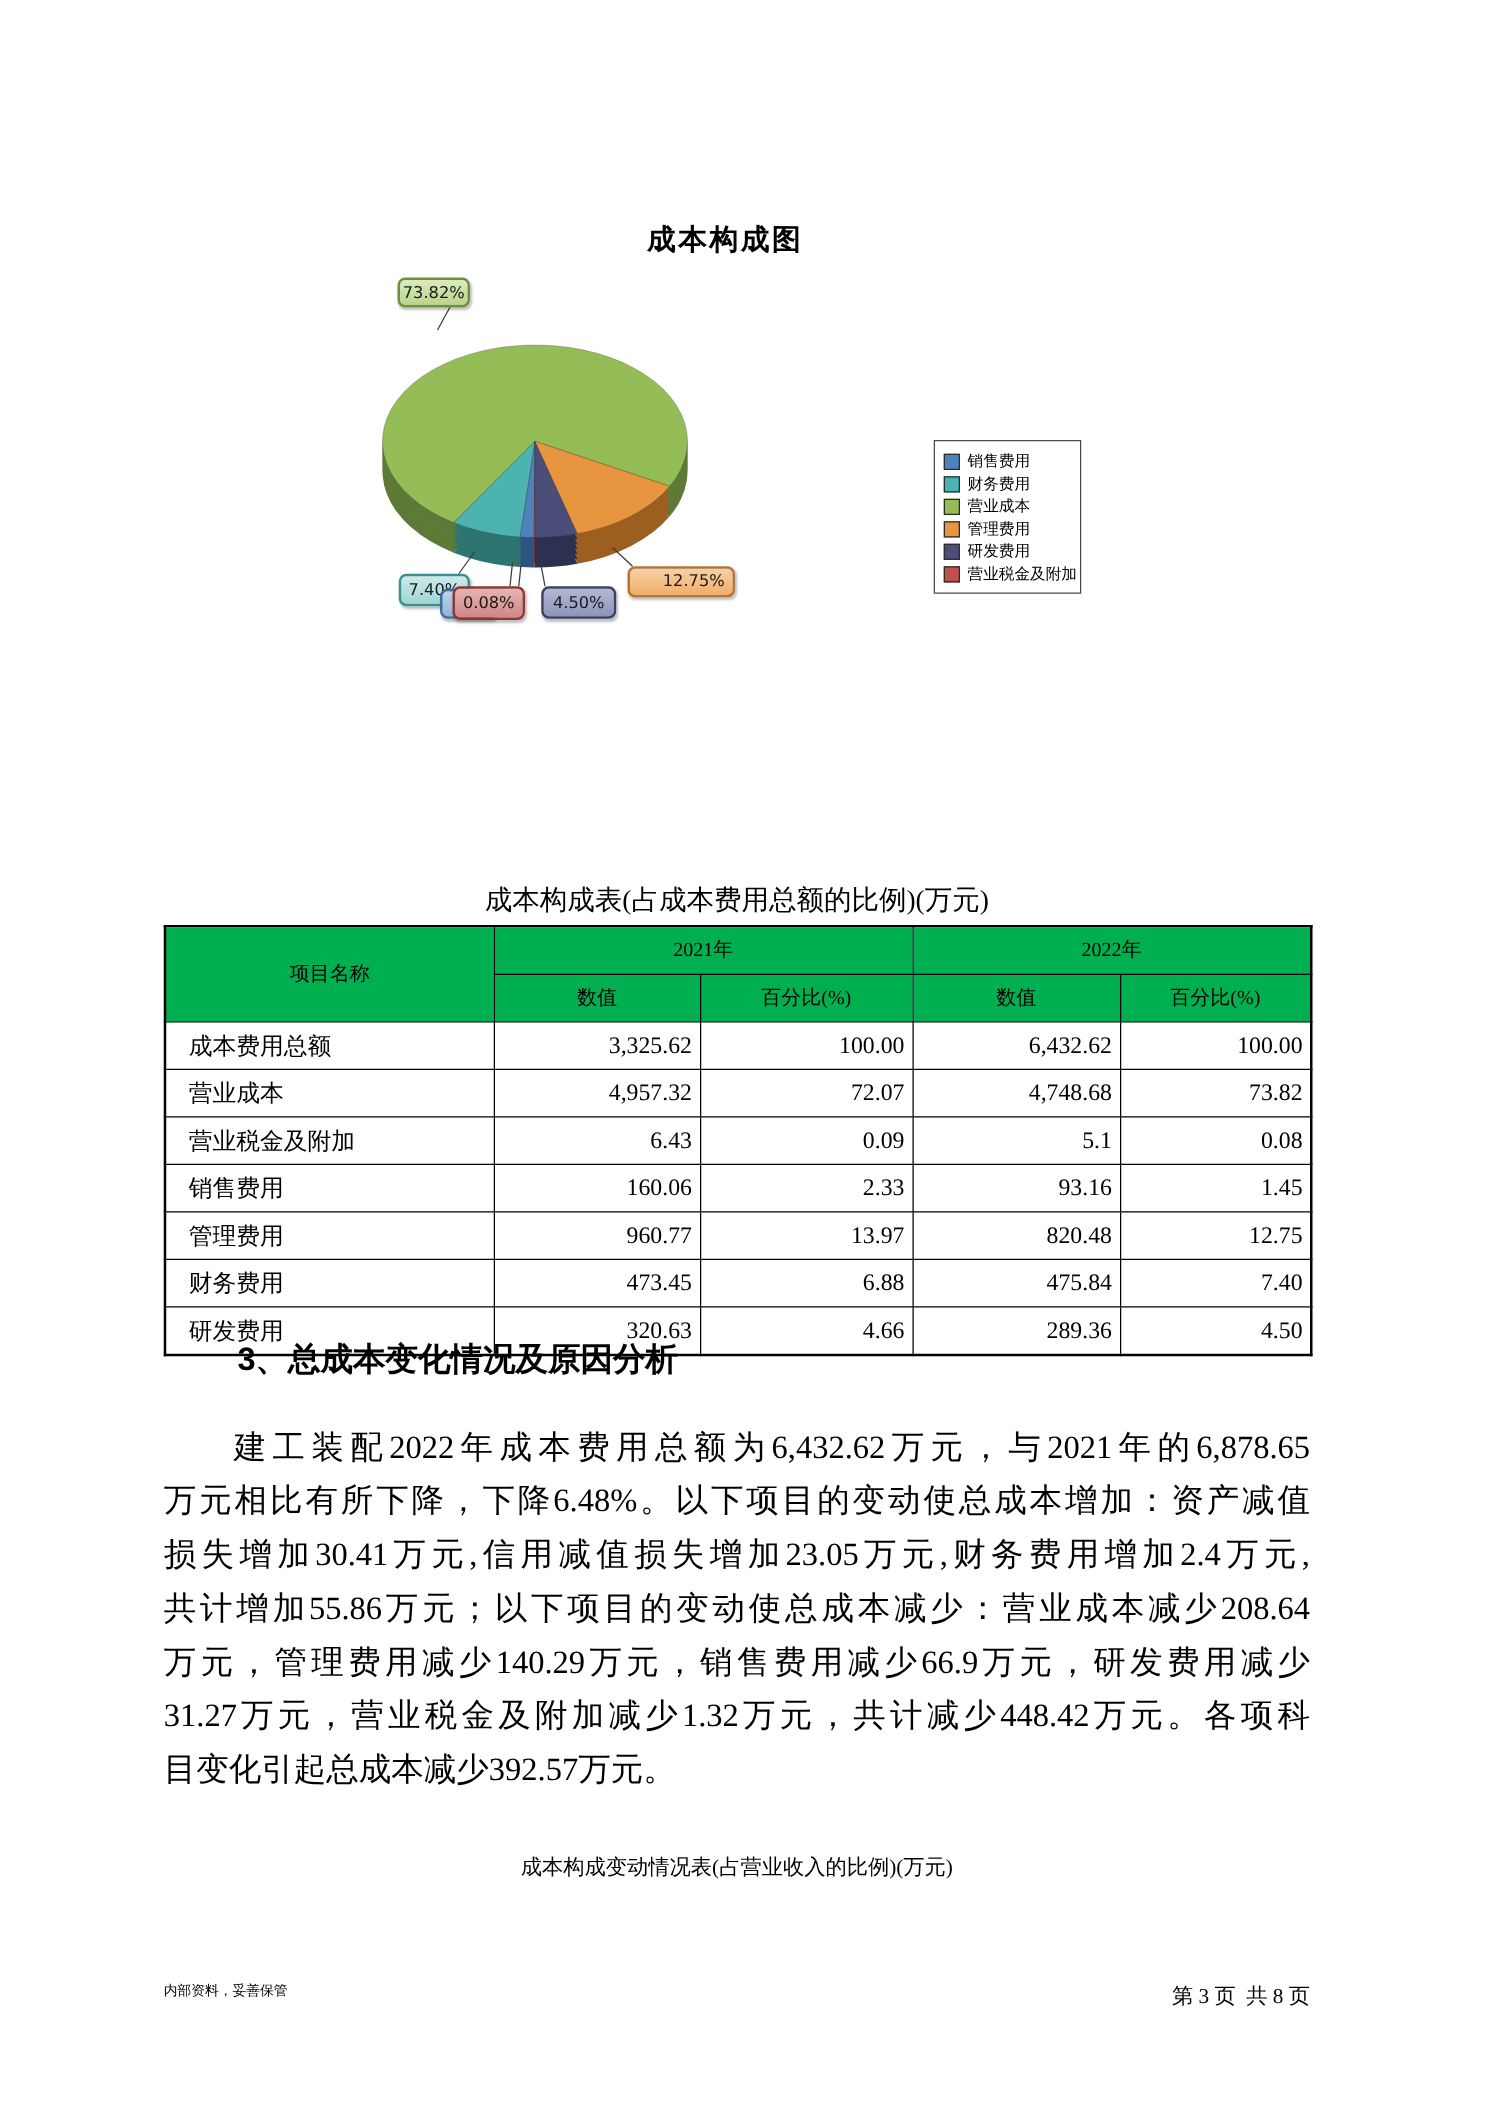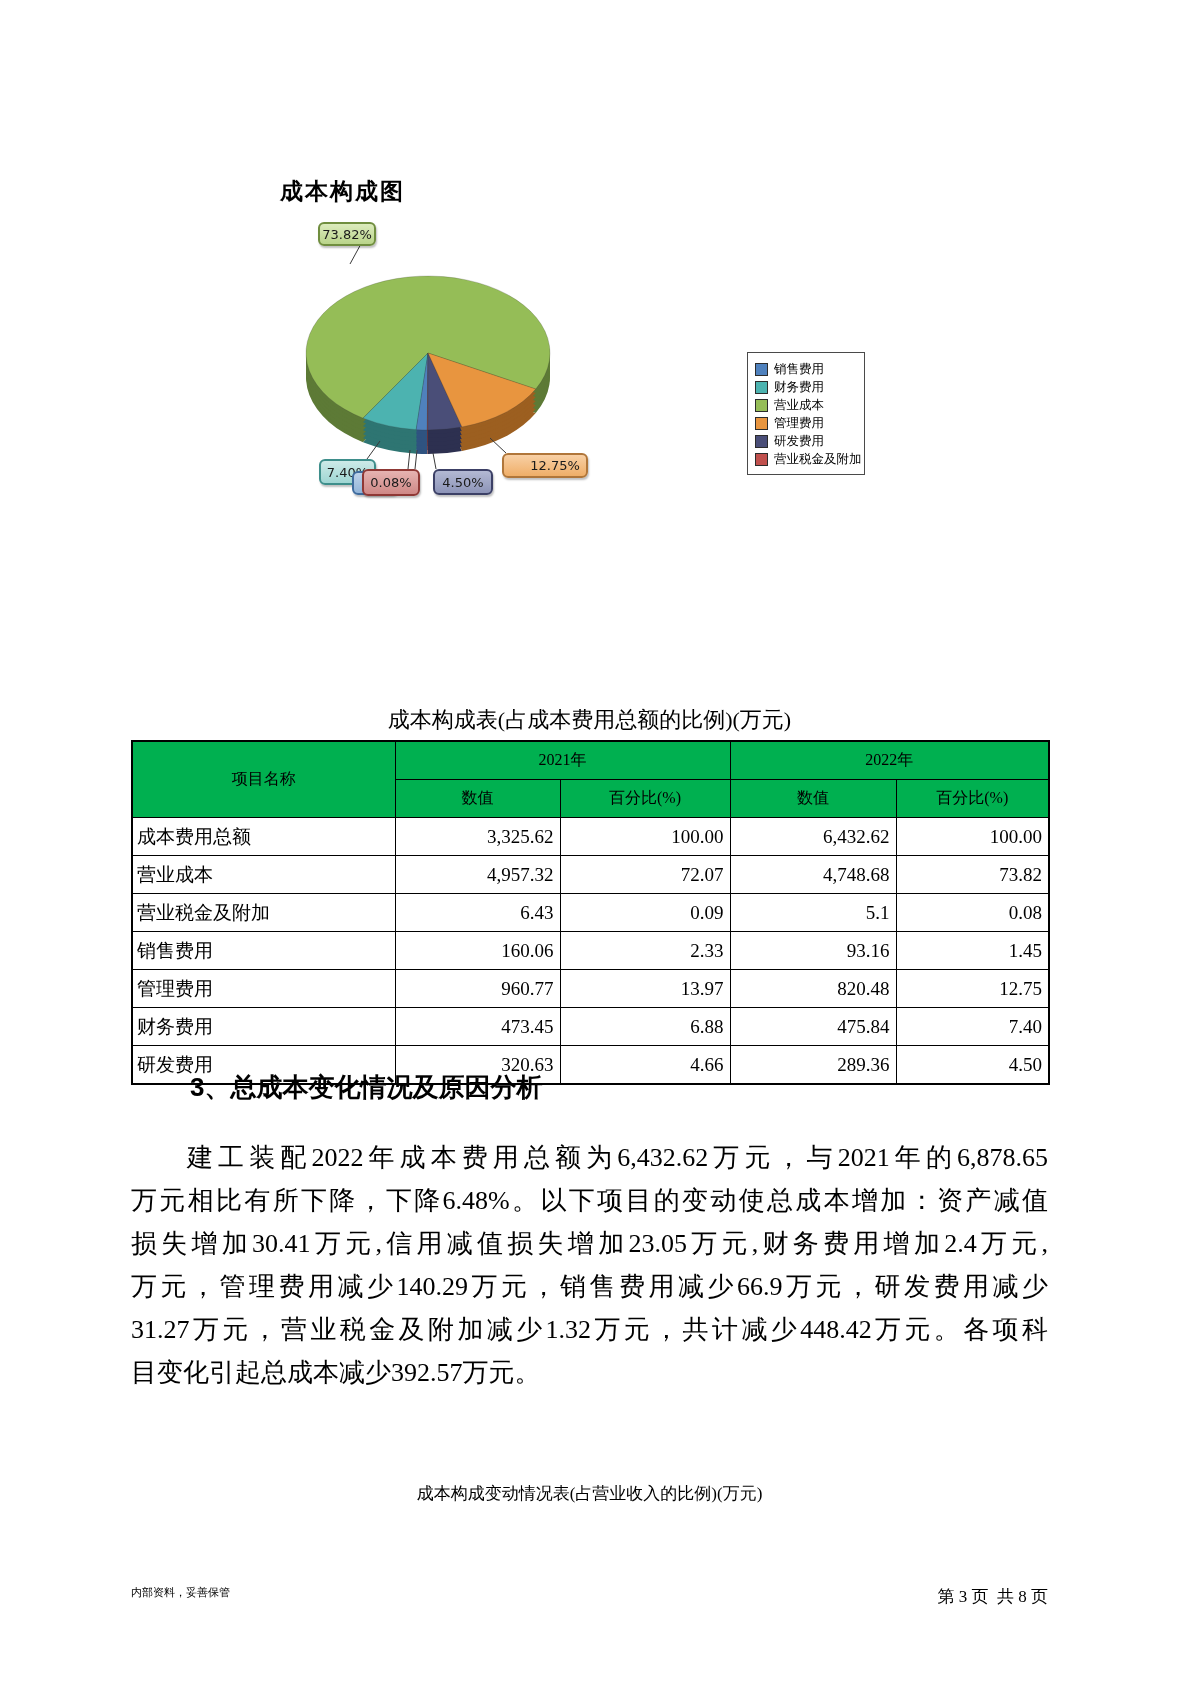--- a/index.html
+++ b/index.html
@@ -4,21 +4,21 @@
 <style>
   html,body{margin:0;padding:0;}
   body{
     width:1191px;height:1684px;position:relative;background:#ffffff;
     font-family:"Liberation Serif", serif;color:#000;overflow:hidden;
   }
   .abs{position:absolute;}
 
   
   #chart-title{
-    left:280px;top:176px;width:600px;text-align:left;
+    left:280px;top:176px;width:600px;text-align:center;
     font-family:"Liberation Sans", sans-serif;font-weight:bold;
     font-size:23px;letter-spacing:2px;
   }
   #pie-svg{left:240px;top:170px;width:640px;height:330px;}
 
   .callout{
     position:absolute;border-radius:6px;text-align:center;
     font-family:"DejaVu Sans", sans-serif;font-size:13px;line-height:1;
     display:flex;align-items:center;justify-content:center;
     box-shadow:1px 2px 2px rgba(0,0,0,0.25);color:#1a1a1a;
@@ -39,21 +39,21 @@
   .legend-label{font-size:12.5px;font-family:"Liberation Sans", sans-serif;}
 
   
   #table-caption{left:131px;top:705px;width:917px;text-align:center;font-size:22px;}
   #cost-table-wrap{left:131px;top:740px;width:917px;}
   table{border-collapse:collapse;table-layout:fixed;width:917px;}
   th,td{border:1px solid #000;overflow:hidden;white-space:nowrap;}
   table{border:2px solid #000;}
   th{background:#00b050;font-weight:normal;font-size:16px;height:35px;}
   td{font-size:19px;height:35px;}
-  td.name{text-align:left;padding-left:4px;}
+  td.name{text-align:left;padding-left:18px;}
   td.num{text-align:right;padding-right:6px;}
 
   
   #section-heading{
     left:190px;top:1071px;font-family:"Liberation Sans", sans-serif;
     font-weight:bold;font-size:26px;line-height:32px;
   }
   #paragraph{left:131px;top:1136px;width:917px;font-size:26px;}
   .pline{line-height:43px;height:43px;text-align:justify;text-align-last:justify;}
   .pline.first{padding-left:56px;box-sizing:border-box;}
@@ -230,20 +230,21 @@
 </tbody>
     </table>
 </div>
 
 <div id="section-heading" class="abs">3、总成本变化情况及原因分析</div>
 
 <div id="paragraph" class="abs">
   <div class="pline first">建工装配2022年成本费用总额为6,432.62万元，与2021年的6,878.65</div>
   <div class="pline">万元相比有所下降，下降6.48%。以下项目的变动使总成本增加：资产减值</div>
   <div class="pline">损失增加30.41万元,信用减值损失增加23.05万元,财务费用增加2.4万元,</div>
+  <div class="pline">共计增加55.86万元；以下项目的变动使总成本减少：营业成本减少208.64</div>
   <div class="pline">万元，管理费用减少140.29万元，销售费用减少66.9万元，研发费用减少</div>
   <div class="pline">31.27万元，营业税金及附加减少1.32万元，共计减少448.42万元。各项科</div>
   <div class="pline last">目变化引起总成本减少392.57万元。</div>
 </div>
 
 <div id="bottom-caption" class="abs">成本构成变动情况表(占营业收入的比例)(万元)</div>
 
 <div id="footer-left" class="abs">内部资料，妥善保管</div>
 <div id="footer-right" class="abs">第 3 页  共 8 页</div>
 

